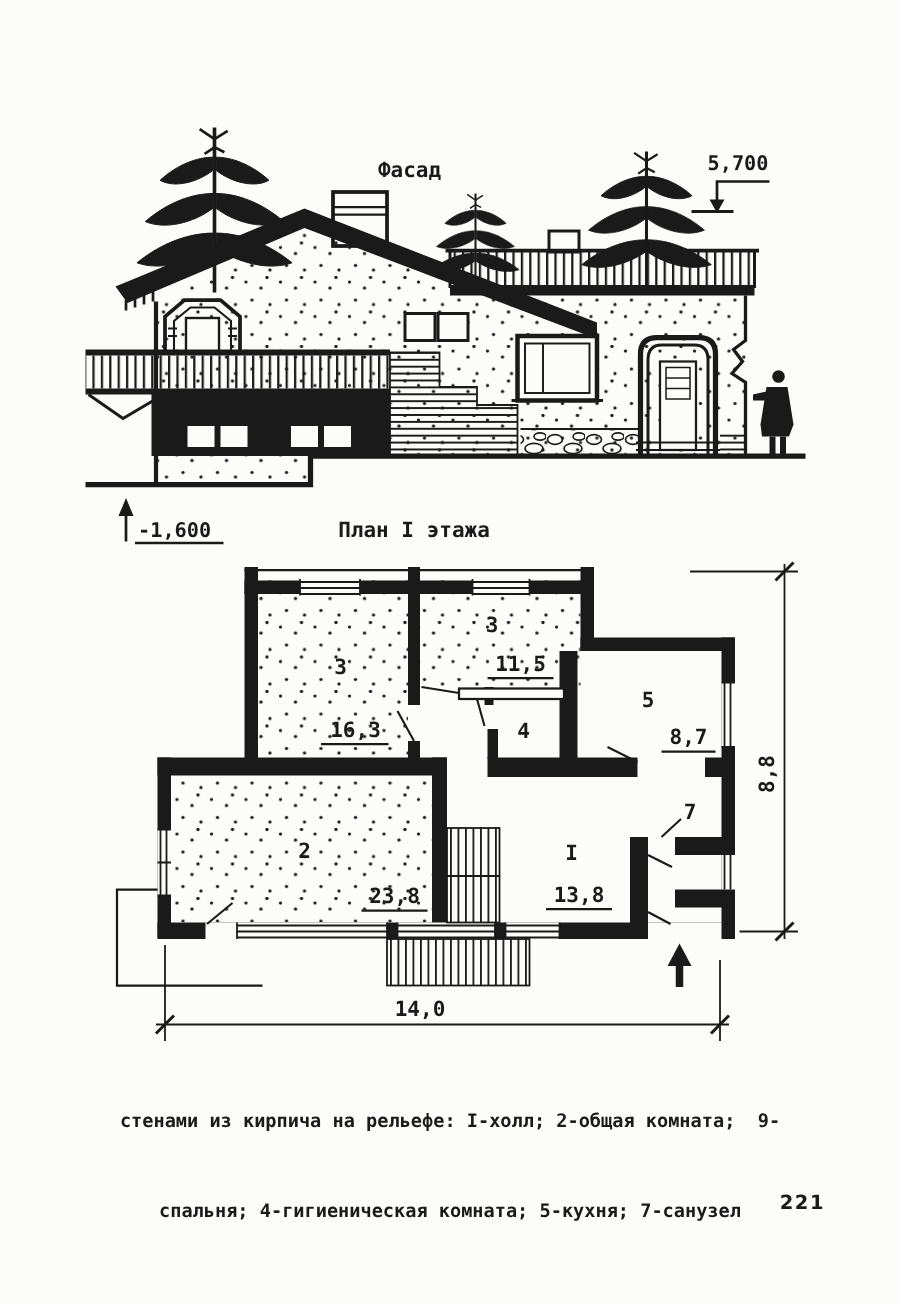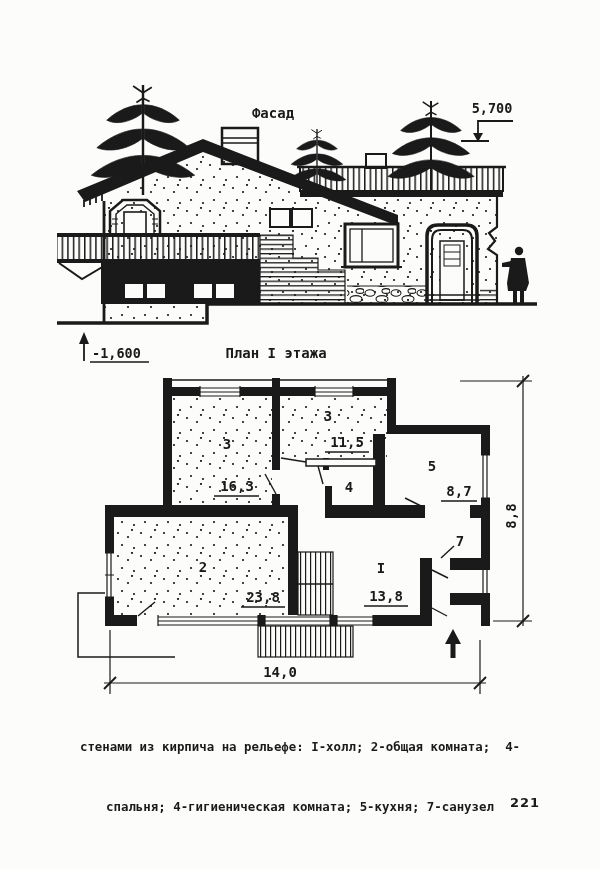--- a/index.html
+++ b/index.html
@@ -5,21 +5,21 @@
   html,body{margin:0;padding:0;background:#e8e8e4;}
   .page{position:relative;width:600px;height:870px;background:#fcfcfa;margin:0 auto;overflow:hidden;
         font-family:"DejaVu Sans Mono",monospace;color:#1a1a1a;}
   .drawing{position:absolute;left:0;top:0;}
   svg text{font-family:"DejaVu Sans Mono",monospace;font-weight:700;fill:#1a1a1a;}
   .t14{font-size:14px;}
   .t13{font-size:13.5px;}
   .caption{position:absolute;left:0;right:0;top:697px;text-align:center;
            font:700 12.4px "DejaVu Sans Mono",monospace;line-height:20px;
            color:#1a1a1a;white-space:pre;}
-  .page-number{position:absolute;top:795px;left:500px;width:50px;text-align:center;
+  .page-number{position:absolute;top:795px;left:500px;width:50px;text-align:right;
            font:700 13px "DejaVu Sans",sans-serif;letter-spacing:1px;color:#1a1a1a;}
 </style>
 </head>
 <body>
 
 <div class="page">
 
 <svg class="drawing" width="600" height="870" viewBox="0 0 600 870">
   <defs>
     <pattern id="dots" width="23" height="23" patternUnits="userSpaceOnUse">
@@ -289,19 +289,19 @@
       <line x1="241" y1="607" x2="285" y2="607" stroke="#1a1a1a" stroke-width="1.5"></line>
 
       <text x="381" y="573" text-anchor="middle" class="t14">I</text>
       <text x="386" y="601" text-anchor="middle" class="t14">13,8</text>
       <line x1="364" y1="606" x2="408" y2="606" stroke="#1a1a1a" stroke-width="1.5"></line>
     </g>
   </g>
 </svg>
 
 <div class="caption">
-  <div>стенами из кирпича на рельефе: I-холл; 2-общая комната;  4-</div>
+  <div>стенами из кирпича на рельефе: I-холл; 2-общая комната;  9-</div>
   <div>спальня; 4-гигиеническая комната; 5-кухня; 7-санузел</div>
 </div>
 
 <div class="page-number">221</div>
 
 </div>
 
 </body></html>

